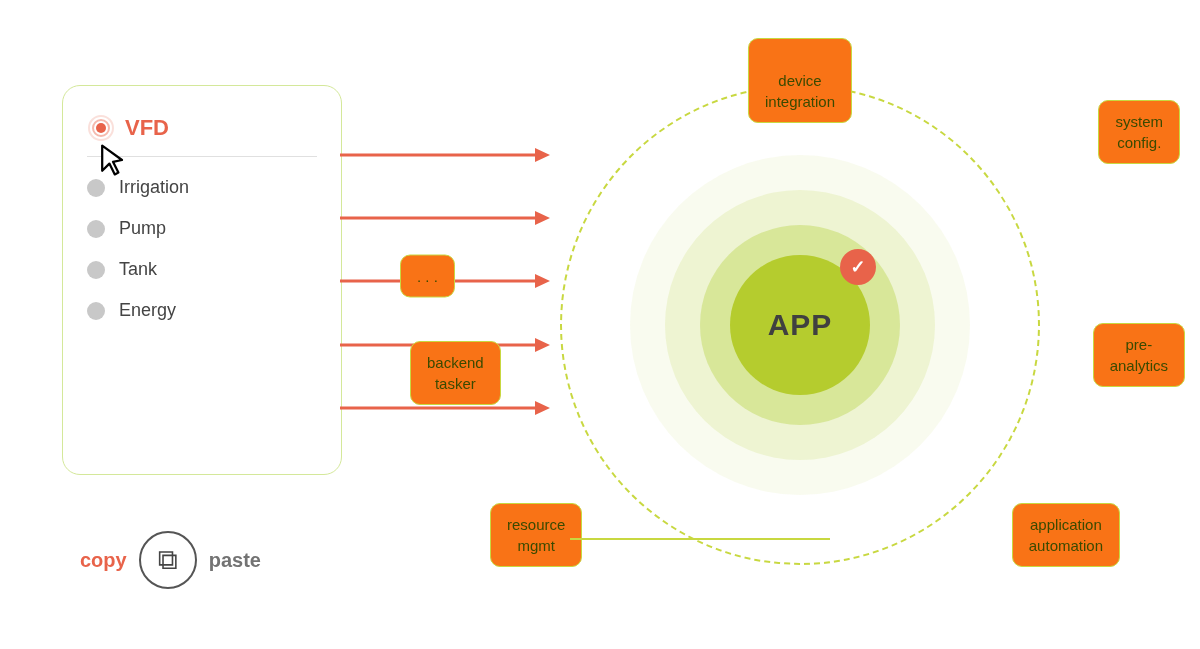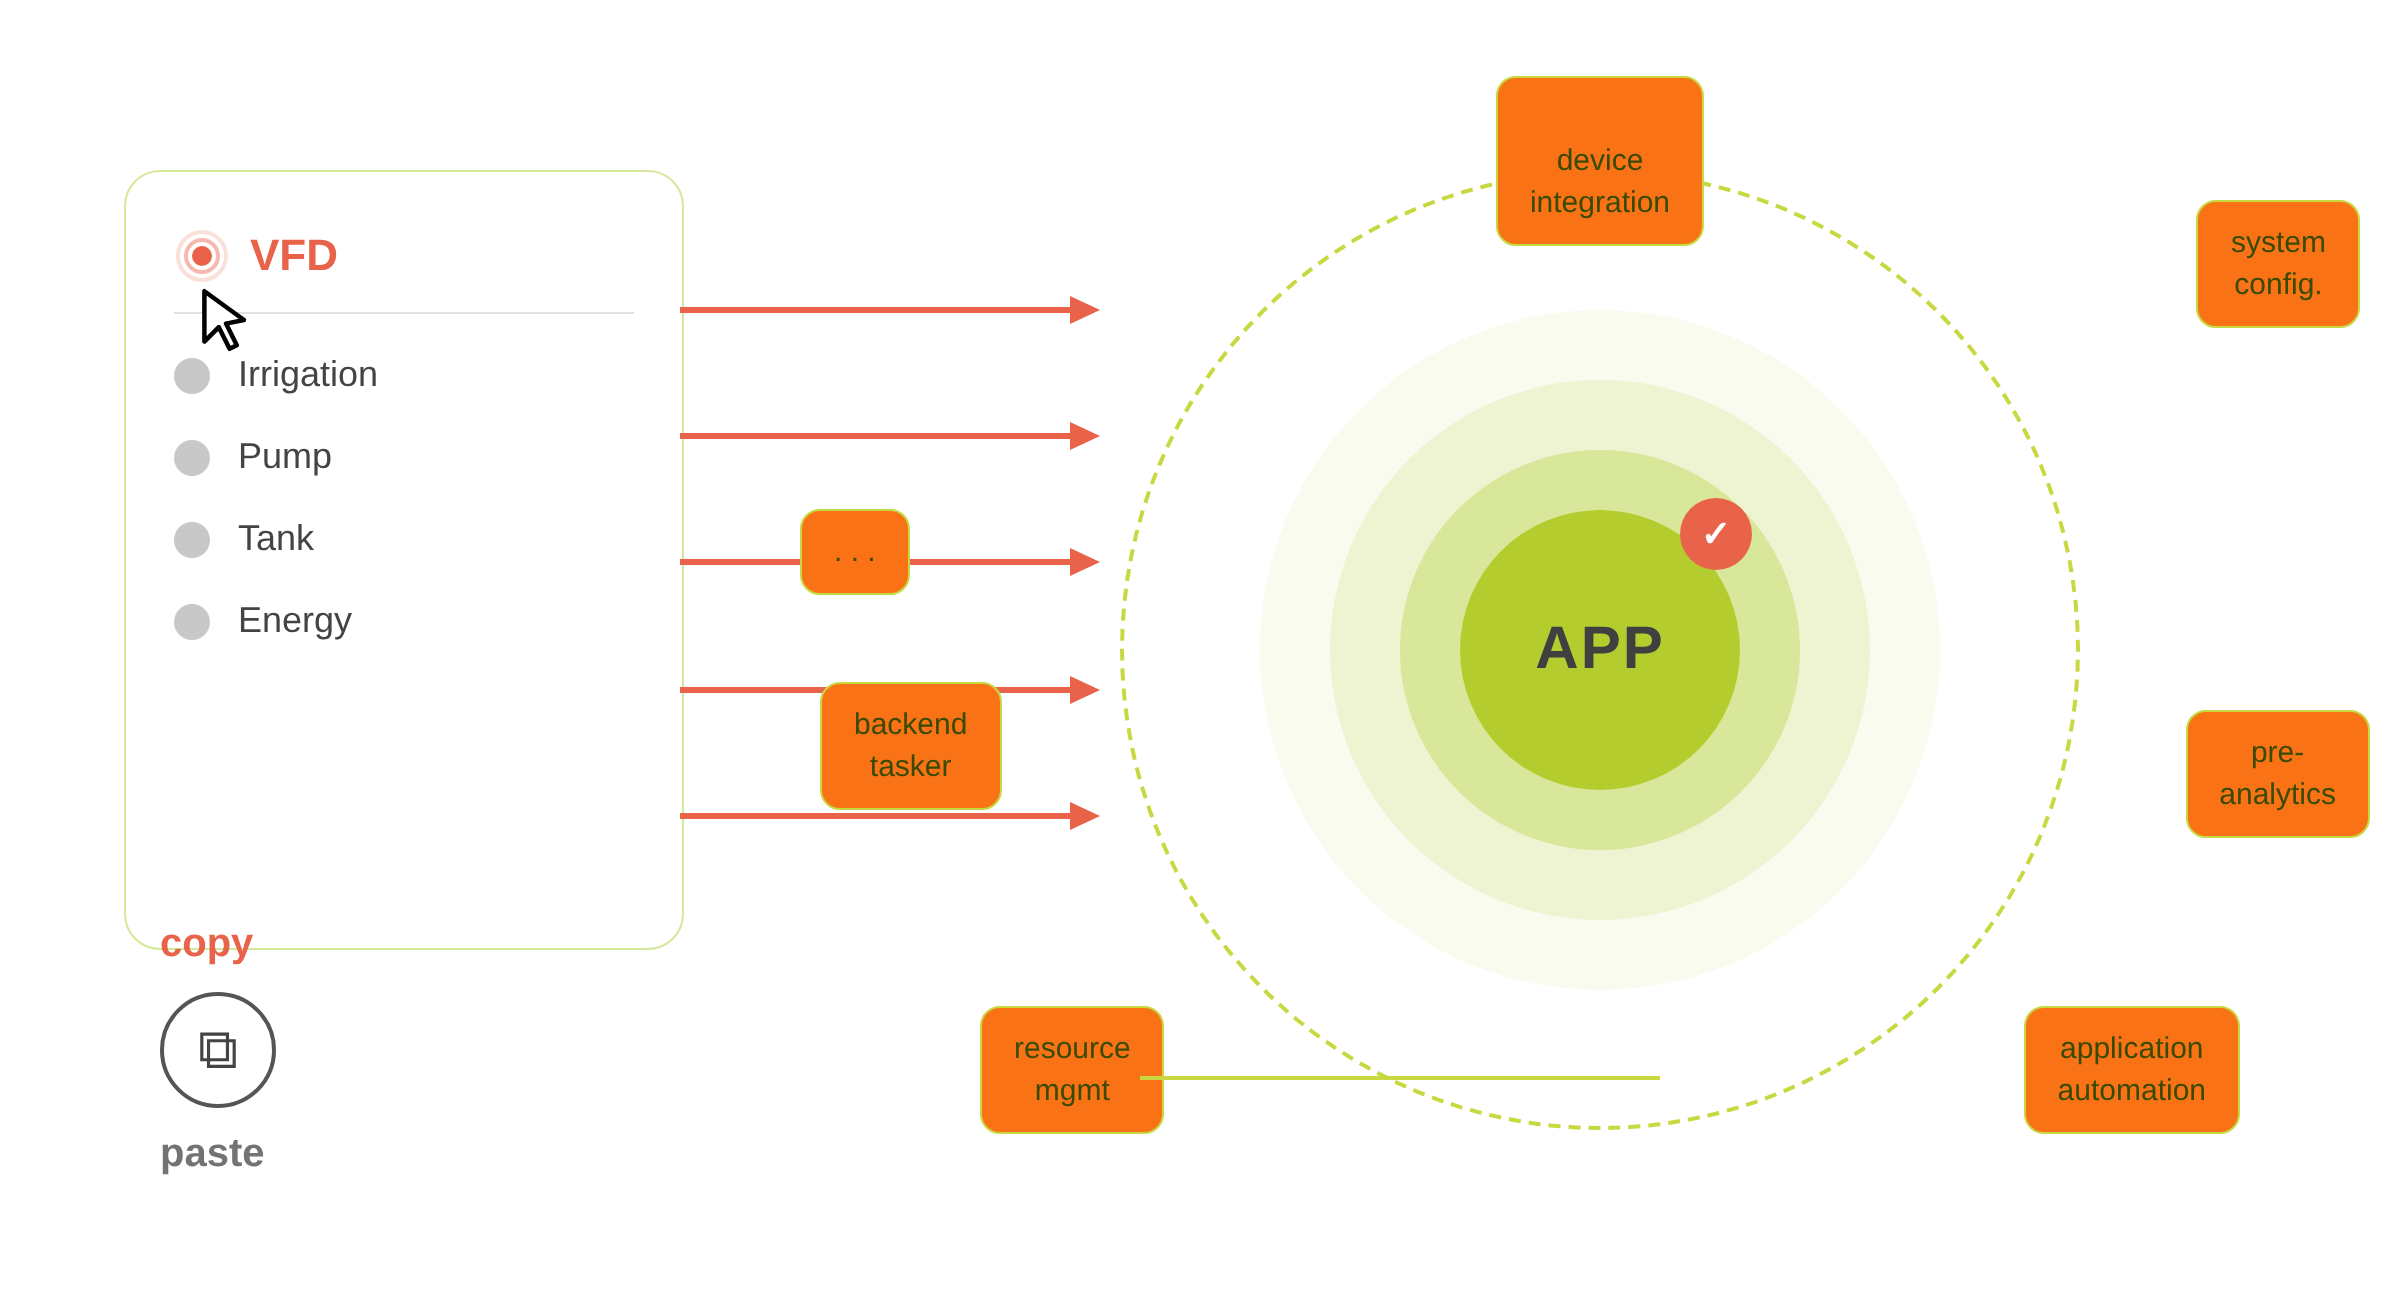--- a/index.html
+++ b/index.html
@@ -226,22 +226,22 @@
       line-height: 1.4;
       text-align: center;
     }
 
     
     .copy-paste {
       position: absolute;
       left: 80px;
       bottom: 60px;
       display: flex;
+      align-items: center;
       gap: 12px;
-      flex-direction: column;
     }
 
     .copy-label {
       font-size: 20px;
       font-weight: 600;
       color: #e8634a;
     }
 
     .paste-label {
       font-size: 20px;
@@ -344,21 +344,21 @@
   </div>
 
   <div class="feature-box" style="top: 80px; right: -10px;">
     <span>system<br>config.</span>
   </div>
 
   <div class="feature-box" style="top: 58%; left: -20px; transform: translateY(-50%); padding-left: 16px;">
     <span>backend<br>tasker</span>
   </div>
 
-  <div class="feature-box" style="top: 55%; right: -15px; transform: translateY(-50%); margin-top: 32px;">
+  <div class="feature-box" style="top: 55%; right: -15px; transform: translateY(-50%);">
     <span>pre-<br>analytics</span>
   </div>
 
   <div class="feature-box" style="bottom: 62px; left: 60px;">
     <span>resource<br>mgmt</span>
   </div>
 
   <div class="feature-box" style="bottom: 62px; right: 50px; margin-top: 40px;">
     <span>application<br>automation</span>
   </div>

